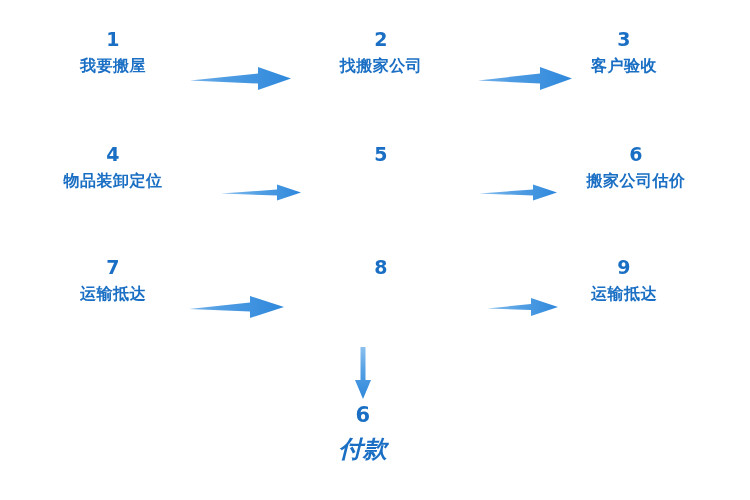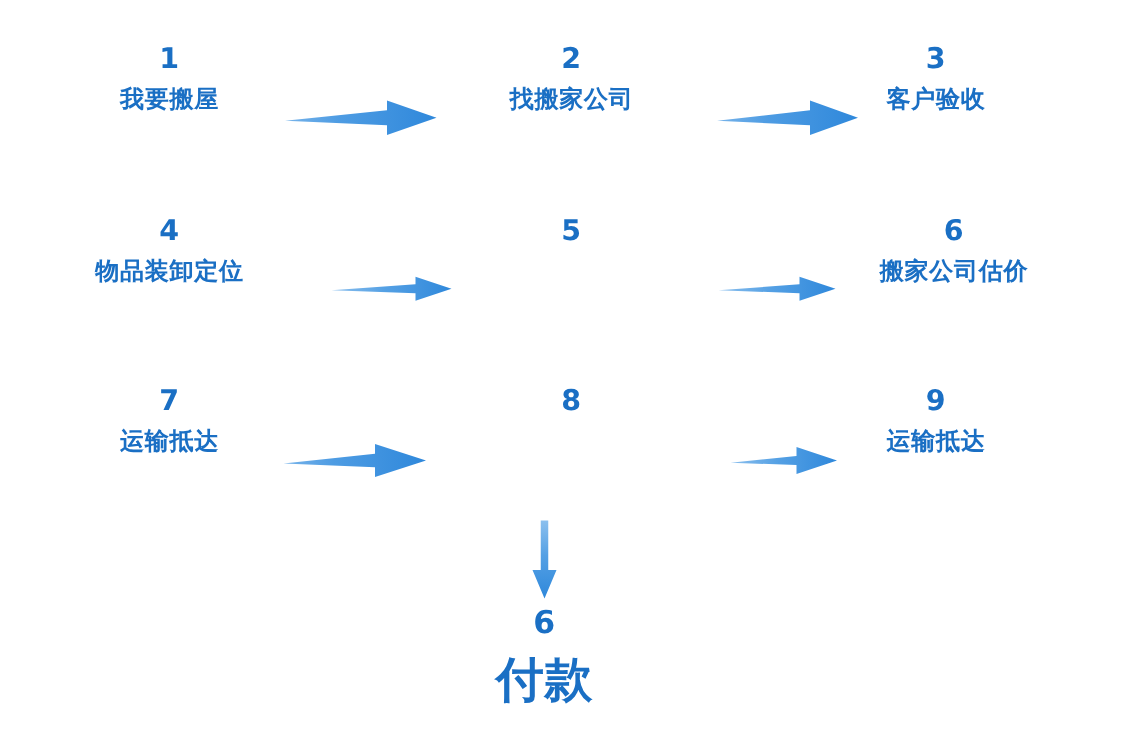--- a/index.html
+++ b/index.html
@@ -43,21 +43,22 @@
     line-height: 1;
     letter-spacing: .5px;
   }
 
   
   .step.final .step-num {
     font-size: 21px;
     margin-bottom: 11px;
   }
   .step.final .step-label {
-    font-size: 32px;
+    font-size: 24px;
+    font-style: italic;
   }
 
   
   .arrow {
     position: absolute;
     overflow: visible;
   }
 </style>
 </head>
 <body style="background: rgb(255, 255, 255);">

